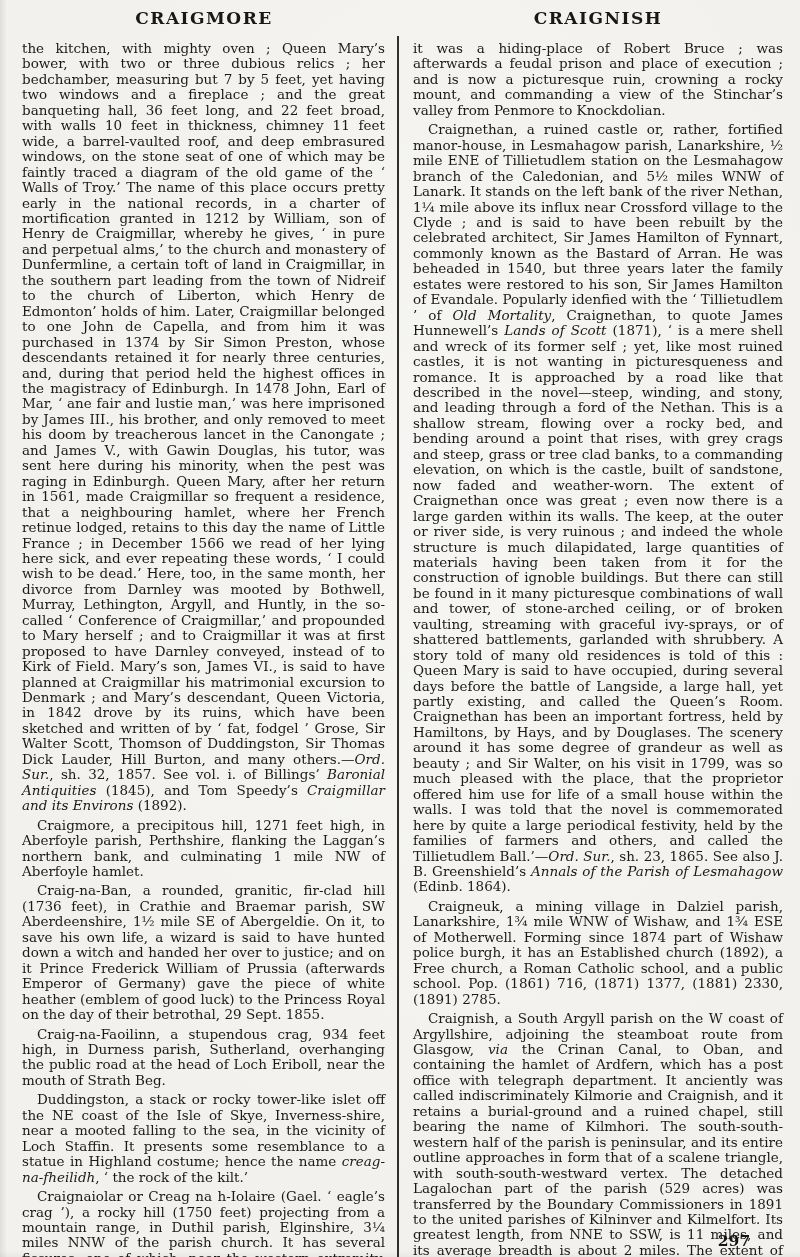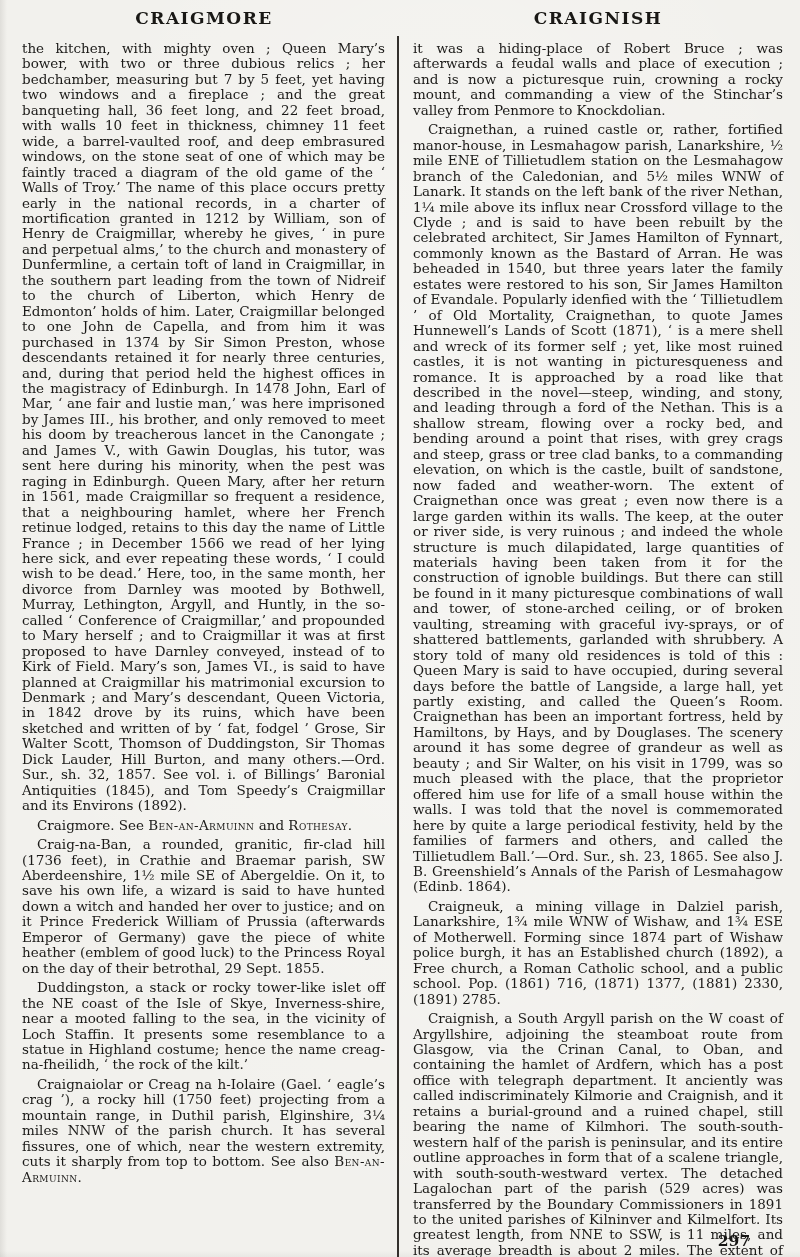--- a/index.html
+++ b/index.html
@@ -31,51 +31,52 @@
   .col{
     position:absolute;top:37px;
     font-size:13.5px;line-height:15.45px;
     text-align:justify;
   }
   .col.left{left:18px;width:371px;}
   .col.right{left:409px;width:378px;}
   .para{margin:4px;}
   .para.indent{text-indent:15px;}
   .b{font-weight:normal;}
-  .i{}
+  .i{font-style:italic;}
   .sc{font-variant:small-caps;letter-spacing:.4px;}
   .pageno{
     position:absolute;left:712px;top:1231px;width:44px;
     font-weight:bold;font-size:15.5px;text-align:center;color:#161513;
   }
 </style>
 </head>
 <body>
 
 <div class="page">
   <div class="titles">
     <div class="title left">CRAIGMORE</div>
     <div class="title right">CRAIGNISH</div>
   </div>
 
   <div class="divider"></div>
 
   <div class="col left">
     <div class="col-text">
         <p class="para"><span>the kitchen, with mighty oven ; Queen Mary’s bower, with two or three dubious relics ; her bedchamber, measuring but 7 by 5 feet, yet having two windows and a fireplace ; and the great banqueting hall, 36 feet long, and 22 feet broad, with walls 10 feet in thickness, chimney 11 feet wide, a barrel-vaulted roof, and deep embrasured windows, on the stone seat of one of which may be faintly traced a diagram of the old game of the ‘ Walls of Troy.’  The name of this place occurs pretty early in the national records, in a charter of mortification granted in 1212 by William, son of Henry de Craigmillar, whereby he gives, ‘ in pure and perpetual alms,’ to the church and monastery of Dunfermline, a certain toft of land in Craigmillar, in the southern part leading from the town of Nidreif to the church of Liberton, which Henry de Edmonton’ holds of him. Later, Craigmillar belonged to one John de Capella, and from him it was purchased in 1374 by Sir Simon Preston, whose descendants retained it for nearly three centuries, and, during that period held the highest offices in the magistracy of Edinburgh.  In 1478 John, Earl of Mar, ‘ ane fair and lustie man,’ was here imprisoned by James III., his brother, and only removed to meet his doom by treacherous lancet in the Canongate ; and James V., with Gawin Douglas, his tutor, was sent here during his minority, when the pest was raging in Edinburgh.  Queen Mary, after her return in 1561, made Craigmillar so frequent a residence, that a neighbouring hamlet, where her French retinue lodged, retains to this day the name of Little France ; in December 1566 we read of her lying here sick, and ever repeating these words, ‘ I could wish to be dead.’  Here, too, in the same month, her divorce from Darnley was mooted by Bothwell, Murray, Lethington, Argyll, and Huntly, in the so-called ‘ Conference of Craigmillar,’ and propounded to Mary herself ; and to Craigmillar it was at first proposed to have Darnley conveyed, instead of to Kirk of Field.  Mary’s son, James VI., is said to have planned at Craigmillar his matrimonial excursion to Denmark ; and Mary’s descendant, Queen Victoria, in 1842 drove by its ruins, which have been sketched and written of by ‘ fat, fodgel ’ Grose, Sir Walter Scott, Thomson of Duddingston, Sir Thomas Dick Lauder, Hill Burton, and many others.—</span><span class="i">Ord. Sur.</span><span>, sh. 32, 1857.  See vol. i. of Billings’ </span><span class="i">Baronial Antiquities</span><span> (1845), and Tom Speedy’s </span><span class="i">Craigmillar and its Environs</span><span> (1892).</span></p>
-        <p class="para indent"><span class="b">Craigmore.</span><span>  See </span><span class="sc">Ben-an-Armuinn</span><span> and </span><span class="sc">Rothesay</span><span>.</span></p>
+        <p class="para indent"><span class="b">Craigmore</span><span>, a precipitous hill, 1271 feet high, in Aberfoyle parish, Perthshire, flanking the Laggan’s northern bank, and culminating 1 mile NW of Aberfoyle hamlet.</span></p>
         <p class="para indent"><span class="b">Craig-na-Ban</span><span>, a rounded, granitic, fir-clad hill (1736 feet), in Crathie and Braemar parish, SW Aberdeenshire, 1½ mile SE of Abergeldie.  On it, to save his own life, a wizard is said to have hunted down a witch and handed her over to justice; and on it Prince Frederick William of Prussia (afterwards Emperor of Germany) gave the piece of white heather (emblem of good luck) to the Princess Royal on the day of their betrothal, 29 Sept. 1855.</span></p>
+        <p class="para indent"><span class="b">Craig-na-Faoilinn</span><span>, a stupendous crag, 934 feet high, in Durness parish, Sutherland, overhanging the public road at the head of Loch Eriboll, near the mouth of Strath Beg.</span></p>
         <p class="para indent"><span class="b">Duddingston</span><span>, a stack or rocky tower-like islet off the NE coast of the Isle of Skye, Inverness-shire, near a mooted falling to the sea, in the vicinity of Loch Staffin. It presents some resemblance to a statue in Highland costume; hence the name </span><span class="i">creag-na-fheilidh</span><span>, ‘ the rock of the kilt.’</span></p>
         <p class="para indent"><span class="b">Craignaiolar</span><span> or </span><span class="b">Creag na h-Iolaire</span><span> (Gael. ‘ eagle’s crag ’), a rocky hill (1750 feet) projecting from a mountain range, in Duthil parish, Elginshire, 3¼ miles NNW of the parish church.  It has several fissures, one of which, near the western extremity, cuts it sharply from top to bottom.  See also </span><span class="sc">Ben-an-Armuinn</span><span>.</span></p>
       </div>
   </div>
 
   <div class="col right">
     <div class="col-text">
-        <p class="para"><span>it was a hiding-place of Robert Bruce ; was afterwards a feudal walls and place of execution ; and is now a picturesque ruin, crowning a rocky mount, and commanding a view of the Stinchar’s valley from Penmore to Knockdolian.</span></p>
+        <p class="para"><span>it was a hiding-place of Robert Bruce ; was afterwards a feudal prison and place of execution ; and is now a picturesque ruin, crowning a rocky mount, and commanding a view of the Stinchar’s valley from Penmore to Knockdolian.</span></p>
         <p class="para indent"><span class="b">Craignethan</span><span>, a ruined castle or, rather, fortified manor-house, in Lesmahagow parish, Lanarkshire, ½ mile ENE of Tillietudlem station on the Lesmahagow branch of the Caledonian, and 5½ miles WNW of Lanark. It stands on the left bank of the river Nethan, 1¼ mile above its influx near Crossford village to the Clyde ; and is said to have been rebuilt by the celebrated architect, Sir James Hamilton of Fynnart, commonly known as the Bastard of Arran.  He was beheaded in 1540, but three years later the family estates were restored to his son, Sir James Hamilton of Evandale.  Popularly idenfied with the ‘ Tillietudlem ’ of </span><span class="i">Old Mortality</span><span>, Craignethan, to quote James Hunnewell’s </span><span class="i">Lands of Scott</span><span> (1871), ‘ is a mere shell and wreck of its former self ; yet, like most ruined castles, it is not wanting in picturesqueness and romance.  It is approached by a road like that described in the novel—steep, winding, and stony, and leading through a ford of the Nethan. This is a shallow stream, flowing over a rocky bed, and bending around a point that rises, with grey crags and steep, grass or tree clad banks, to a commanding elevation, on which is the castle, built of sandstone, now faded and weather-worn.  The extent of Craignethan once was great ; even now there is a large garden within its walls.  The keep, at the outer or river side, is very ruinous ; and indeed the whole structure is much dilapidated, large quantities of materials having been taken from it for the construction of ignoble buildings.  But there can still be found in it many picturesque combinations of wall and tower, of stone-arched ceiling, or of broken vaulting, streaming with graceful ivy-sprays, or of shattered battlements, garlanded with shrubbery. A story told of many old residences is told of this : Queen Mary is said to have occupied, during several days before the battle of Langside, a large hall, yet partly existing, and called the Queen’s Room.  Craignethan has been an important fortress, held by Hamiltons, by Hays, and by Douglases.  The scenery around it has some degree of grandeur as well as beauty ; and Sir Walter, on his visit in 1799, was so much pleased with the place, that the proprietor offered him use for life of a small house within the walls.  I was told that the novel is commemorated here by quite a large periodical festivity, held by the families of farmers and others, and called the Tillietudlem Ball.’—</span><span class="i">Ord. Sur.</span><span>, sh. 23, 1865.  See also J. B. Greenshield’s </span><span class="i">Annals of the Parish of Lesmahagow</span><span> (Edinb. 1864).</span></p>
         <p class="para indent"><span class="b">Craigneuk</span><span>, a mining village in Dalziel parish, Lanarkshire, 1¾ mile WNW of Wishaw, and 1¾ ESE of Motherwell.  Forming since 1874 part of Wishaw police burgh, it has an Established church (1892), a Free church, a Roman Catholic school, and a public school.  Pop. (1861) 716, (1871) 1377, (1881) 2330, (1891) 2785.</span></p>
         <p class="para indent"><span class="b">Craignish</span><span>, a South Argyll parish on the W coast of Argyllshire, adjoining the steamboat route from Glasgow, </span><span class="i">via</span><span> the Crinan Canal, to Oban, and containing the hamlet of Ardfern, which has a post office with telegraph department.  It anciently was called indiscriminately Kilmorie and Craignish, and it retains a burial-ground and a ruined chapel, still bearing the name of Kilmhori. The south-south-western half of the parish is peninsular, and its entire outline approaches in form that of a scalene triangle, with south-south-westward vertex.  The detached Lagalochan part of the parish (529 acres) was transferred by the Boundary Commissioners in 1891 to the united parishes of Kilninver and Kilmelfort.  Its greatest length, from NNE to SSW, is 11 miles, and its average breadth is about 2 miles.  The extent of coast is fully 16 miles.  Loch Craignish, opening from the lower part of the NE side of Loch Crinan, penetrates 6 miles to the NNE, and diminishes in width from 3 miles at the mouth to 7 furlongs near the head, where it forms a commodious harbour, with good anchorage. Craignish Point flanks the W side of the loch’s mouth,</span></p>
       </div>
   </div>
 
   <div class="pageno">297</div>
 </div>
 
 </body></html>

